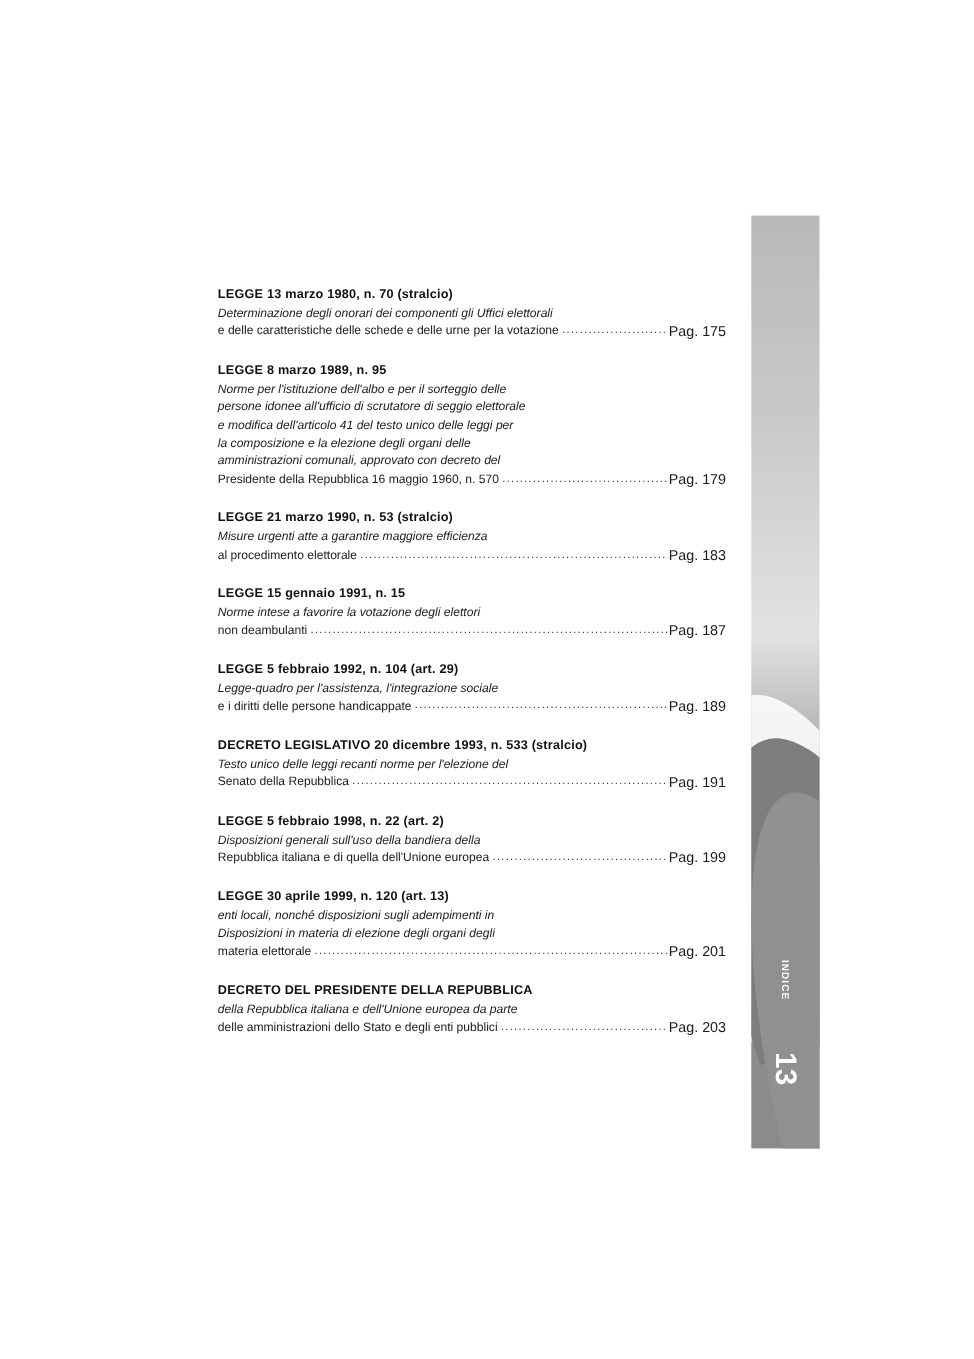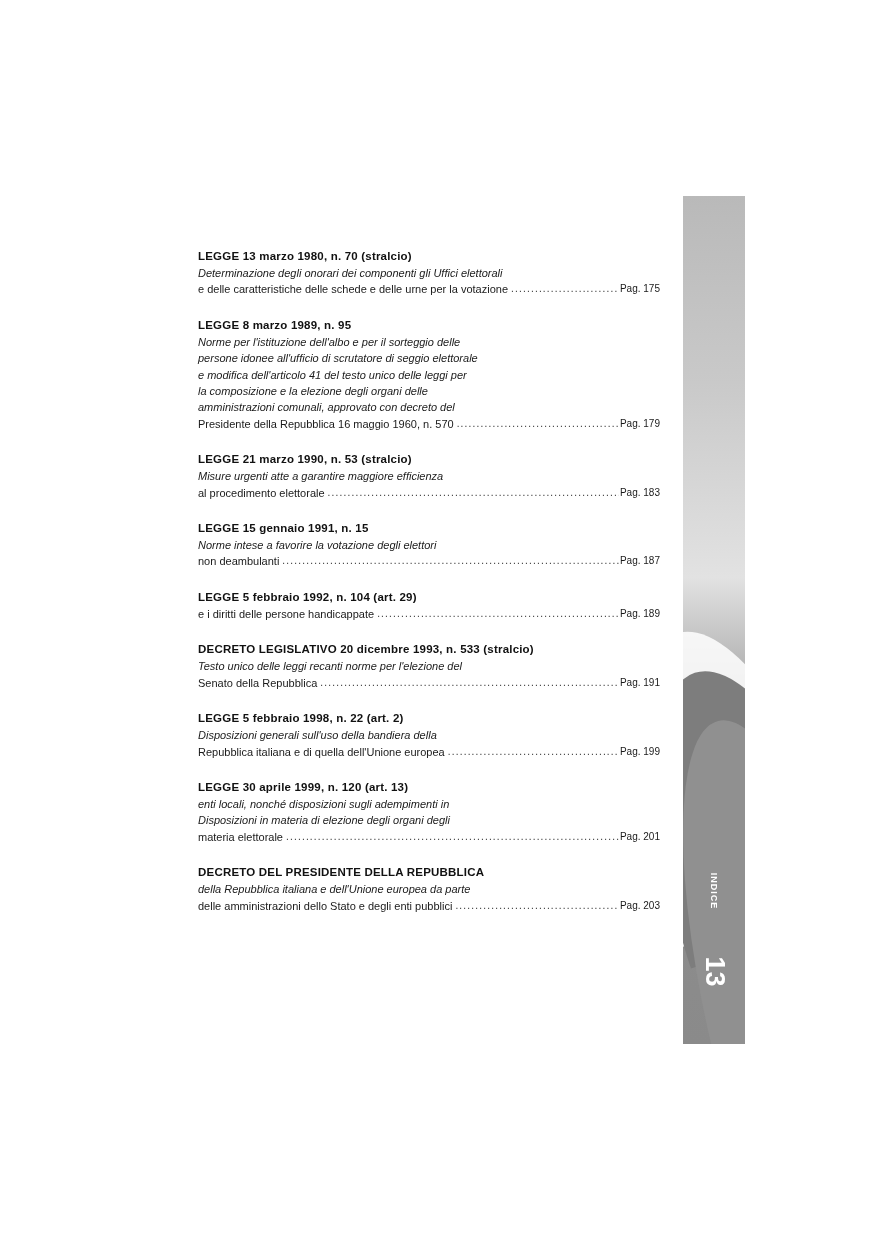--- a/index.html
+++ b/index.html
@@ -83,20 +83,21 @@
 
   
   .content {
     position: absolute;
     left: 198px;
     top: 248px;
     width: 462px;
   }
   .entry {
     margin-bottom: 19px;
+    margin-top: 12px;
   }
   .entry .title {
     font-weight: bold;
     font-size: 11.5px;
     line-height: 17px;
     letter-spacing: 0.2px;
     color: #111;
   }
   .entry .lines {
     font-size: 11px;
@@ -119,21 +120,21 @@
     flex: 1 1 auto;
     overflow: hidden;
     white-space: nowrap;
     letter-spacing: 1.2px;
     margin: 0 1px 0 3px;
     color: #333;
     font-size: 10px;
   }
   .lastline .pg {
     flex: 0 0 auto;
-    font-size: 10px;
+    font-size: 13px;
   }
 </style>
 </head>
 <body>
 
 <div class="side-tab">
   <div class="swoosh1"></div>
   <div class="swoosh2"></div>
   <div class="swoosh3"></div>
   <div class="label">INDICE</div>
@@ -185,20 +186,21 @@
         <div class="lastline">
           <span class="txt">non deambulanti</span>
           <span class="dots">........................................................................................................................</span>
           <span class="pg">Pag. 187</span>
         </div>
       </div>
     </div>
     <div class="entry">
       <div class="title">LEGGE 5 febbraio 1992, n. 104 (art. 29)</div>
       <div class="lines">
+        <div class="line">Legge-quadro per l'assistenza, l'integrazione sociale</div>
         <div class="lastline">
           <span class="txt">e i diritti delle persone handicappate</span>
           <span class="dots">........................................................................................................................</span>
           <span class="pg">Pag. 189</span>
         </div>
       </div>
     </div>
     <div class="entry">
       <div class="title">DECRETO LEGISLATIVO 20 dicembre 1993, n. 533 (stralcio)</div>
       <div class="lines">

